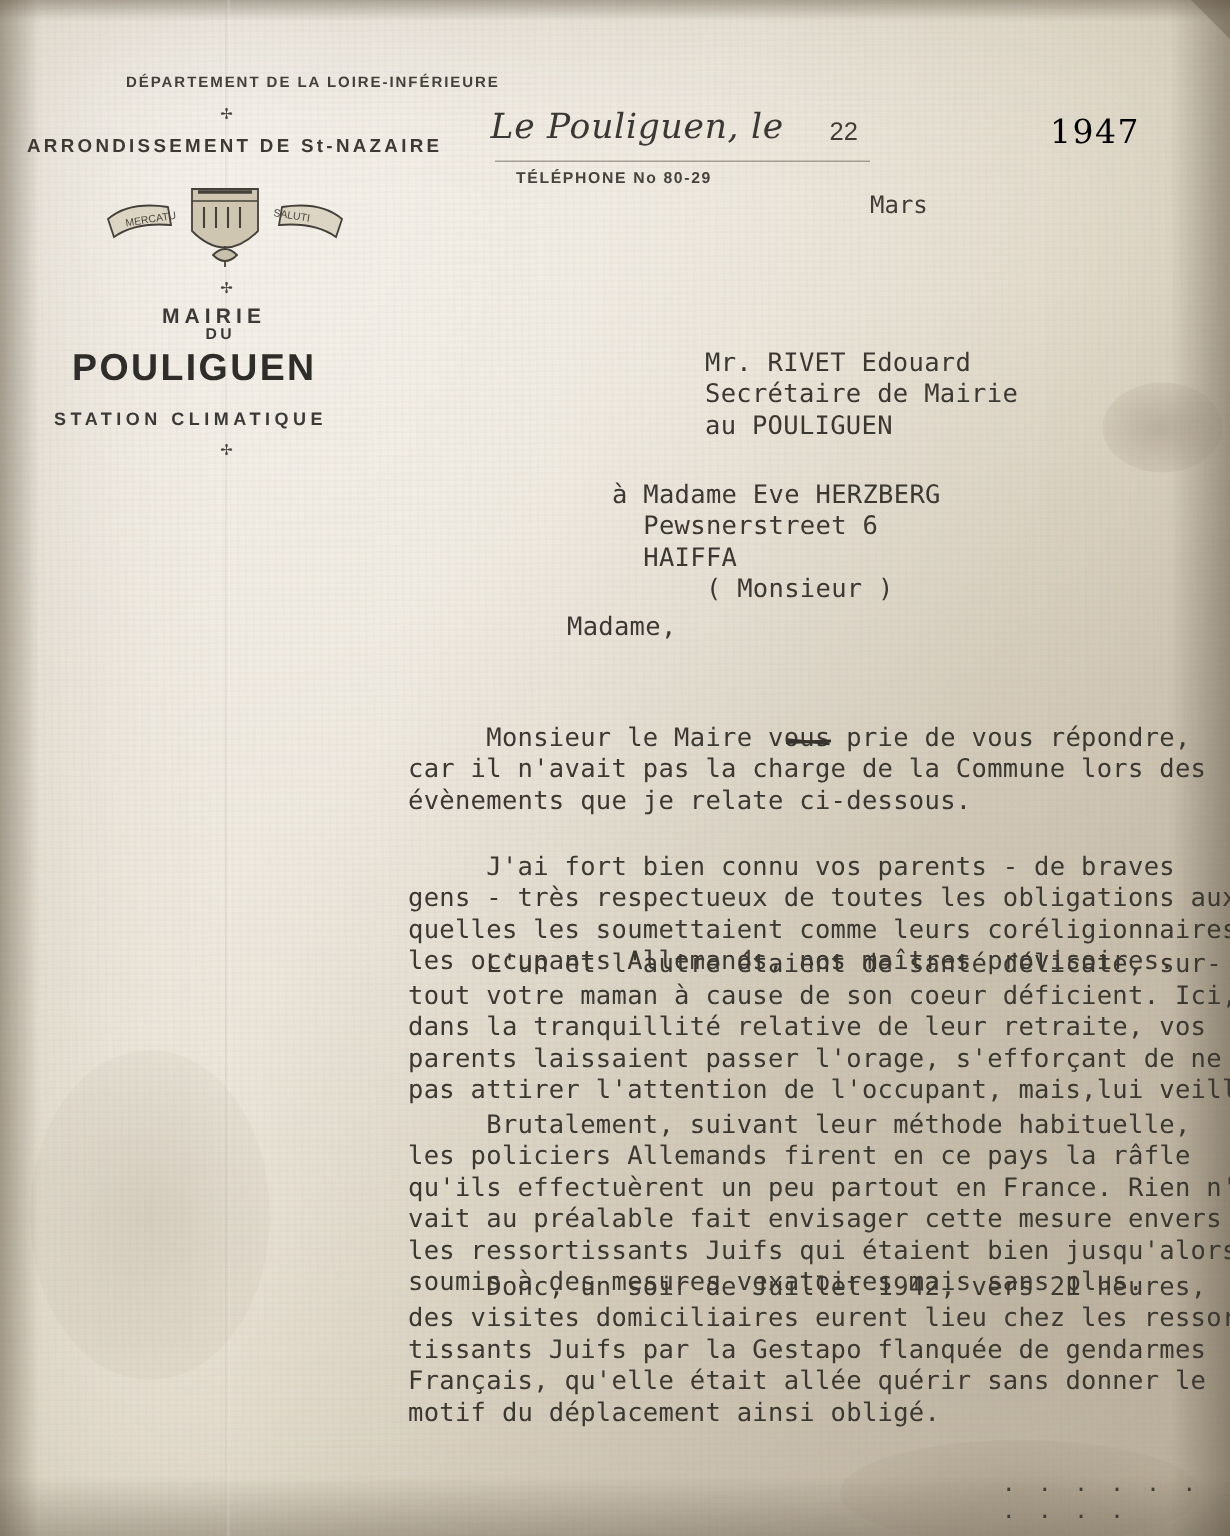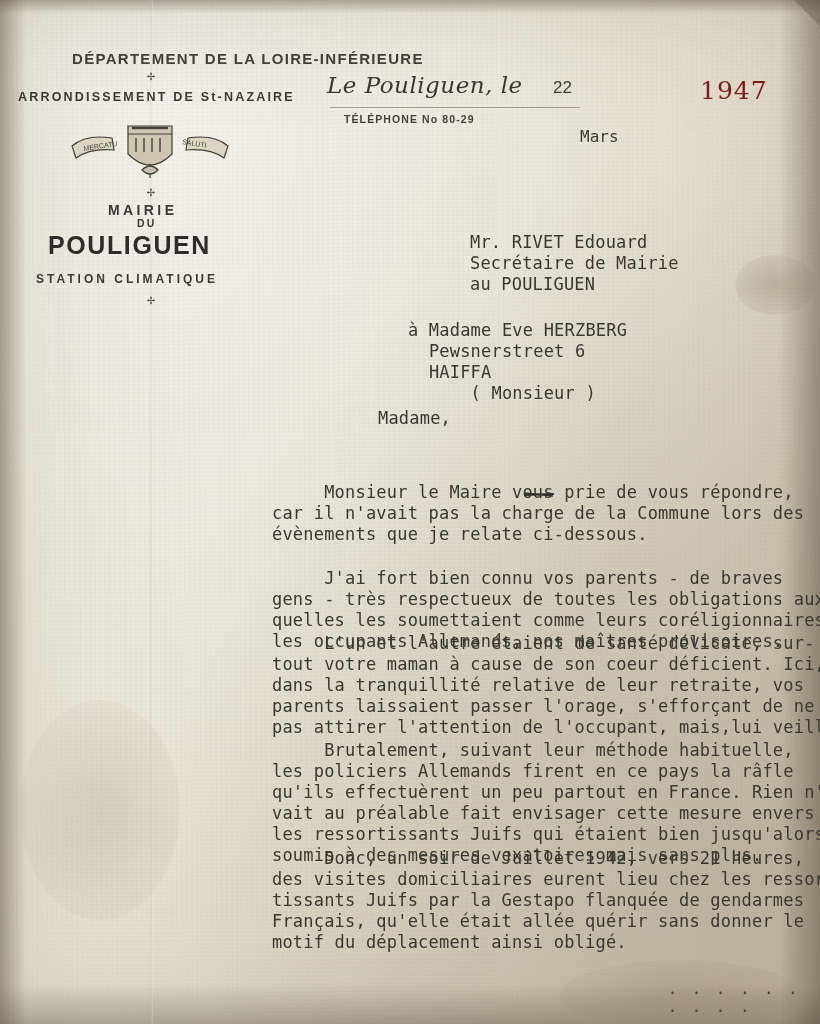--- a/index.html
+++ b/index.html
@@ -70,22 +70,22 @@
     pointer-events: none;
   }
   
   .lh {
     position: absolute;
     color: #3b3a36;
     font-family: "Liberation Sans", sans-serif;
     letter-spacing: 1.1px;
   }
   #dept {
-    left: 28px; top: 50px;
-    font-size: 15px;
+    left: 40px; top: 50px;
+    font-size: 10px;
     font-weight: 700;
     letter-spacing: 1.3px;
     color: #43403a;
     padding-left: 44px;
   }
   #arr {
     left: 18px; top: 90px;
     font-size: 12.5px;
     font-weight: 700;
     letter-spacing: 2.2px;
@@ -150,22 +150,22 @@
     left: 580px; top: 84px;
     font-family: "DejaVu Sans Mono", monospace;
     font-size: 16px;
     color: #3f3c36;
     margin-top: 43px;
   }
   #date-year {
     position: absolute;
     left: 700px; top: 76px;
     font-family: "DejaVu Serif", serif;
-    font-size: 25px;
-    color: #7f1d1d;
+    font-size: 22px;
+    color: #000000;
     letter-spacing: 1px;
   }
   #phone {
     position: absolute;
     left: 344px; top: 113px;
     font-size: 10.5px;
     font-weight: 700;
     letter-spacing: 1.1px;
     color: #46433c;
   }

